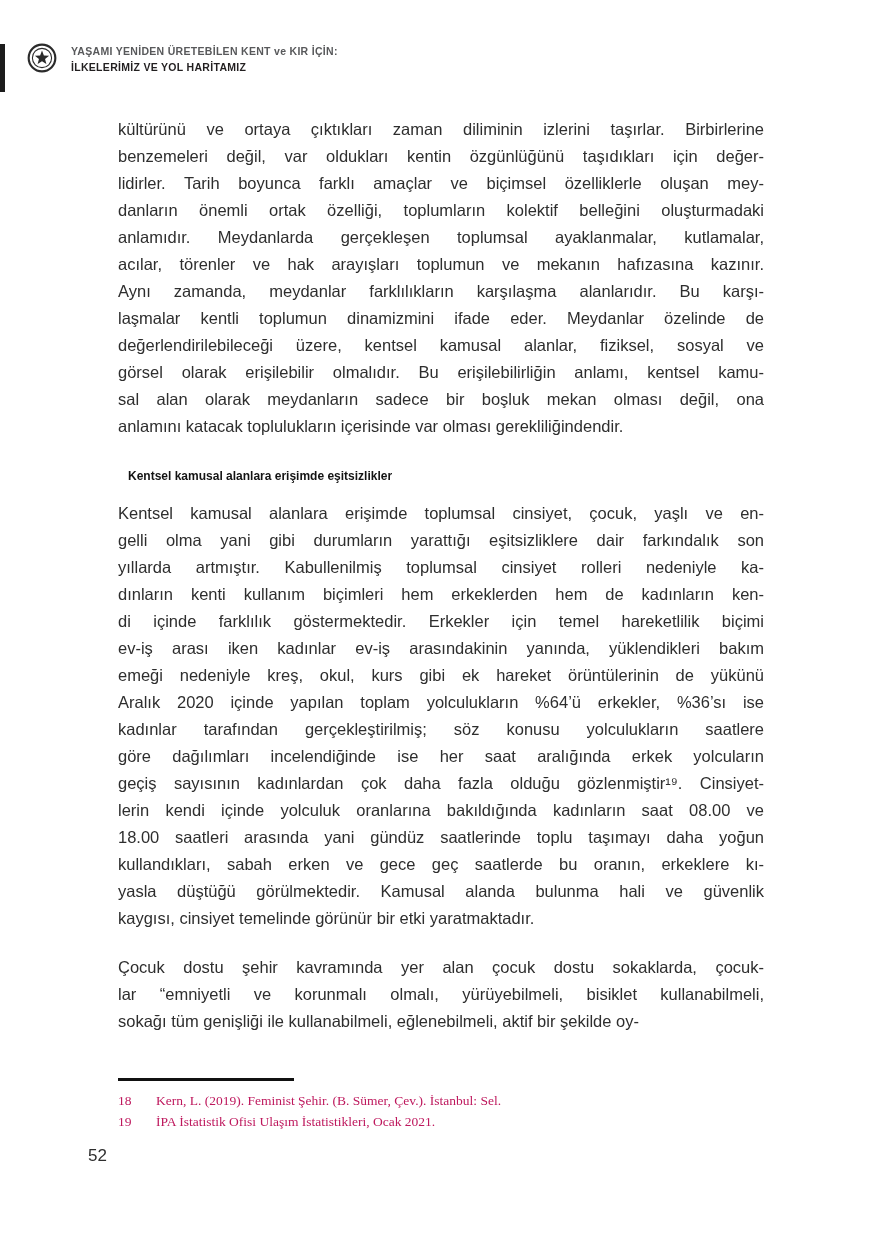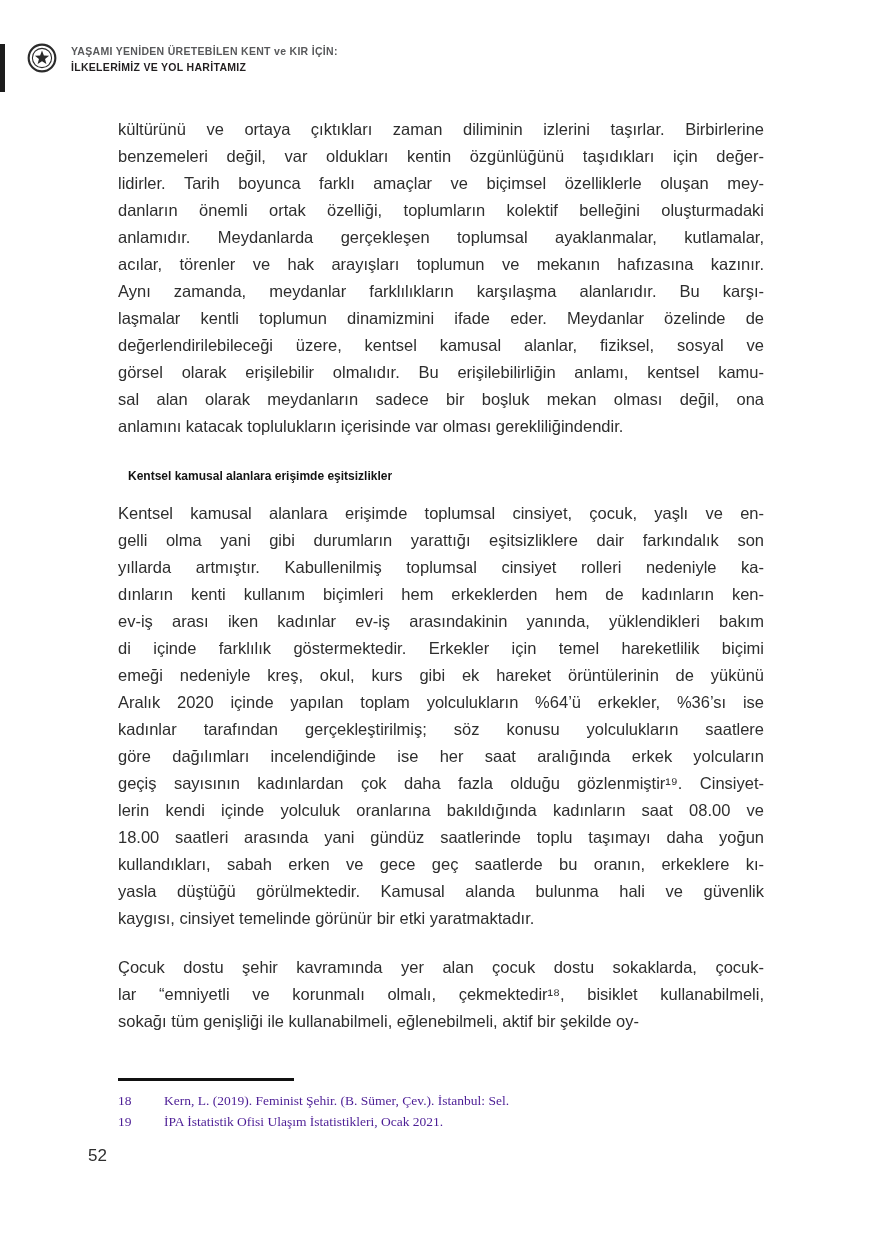--- a/index.html
+++ b/index.html
@@ -48,23 +48,23 @@
     font-size:12px; font-weight:700; color:#141414;
     margin:24px 0 12px 10px; line-height:24px;
   }
 
   
   .footnote-area {
     position:absolute; left:118px; top:1078px; width:646px;
   }
   .fn-rule { width:176px; height:2.5px; background:#111111; margin-bottom:9px; }
   .footnote-row {
-    display:flex; gap:28px;
+    display:flex; gap:20px;
     font-family:"Liberation Serif", serif;
-    font-size:13.5px; line-height:21px; color:#4c1d95;
+    font-size:13.5px; line-height:21px; color:#be185d;
   }
   .fn-num { min-width:18px; }
 
   
   .page-number {
     position:absolute; left:44px; top:1146px;
     font-size:17px; color:#2e2e2e;margin-left:44px;
   }
 </style>
 </head>
@@ -102,36 +102,36 @@
         <div class="tline">görsel olarak erişilebilir olmalıdır. Bu erişilebilirliğin anlamı, kentsel kamu-</div>
         <div class="tline">sal alan olarak meydanların sadece bir boşluk mekan olması değil, ona</div>
         <div class="tline last">anlamını katacak toplulukların içerisinde var olması gerekliliğindendir.</div>
       </div>
     <h2 class="section-heading">Kentsel kamusal alanlara erişimde eşitsizlikler</h2>
     <div class="para">
         <div class="tline">Kentsel kamusal alanlara erişimde toplumsal cinsiyet, çocuk, yaşlı ve en-</div>
         <div class="tline">gelli olma yani gibi durumların yarattığı eşitsizliklere dair farkındalık son</div>
         <div class="tline">yıllarda artmıştır. Kabullenilmiş toplumsal cinsiyet rolleri nedeniyle ka-</div>
         <div class="tline">dınların kenti kullanım biçimleri hem erkeklerden hem de kadınların ken-</div>
+        <div class="tline">di içinde farklılık göstermektedir. Erkekler için temel hareketlilik biçimi</div>
         <div class="tline">ev-iş arası iken kadınlar ev-iş arasındakinin yanında, yüklendikleri bakım</div>
-        <div class="tline">di içinde farklılık göstermektedir. Erkekler için temel hareketlilik biçimi</div>
         <div class="tline">emeği nedeniyle kreş, okul, kurs gibi ek hareket örüntülerinin de yükünü</div>
         <div class="tline">Aralık 2020 içinde yapılan toplam yolculukların %64’ü erkekler, %36’sı ise</div>
         <div class="tline">kadınlar tarafından gerçekleştirilmiş; söz konusu yolculukların saatlere</div>
         <div class="tline">göre dağılımları incelendiğinde ise her saat aralığında erkek yolcuların</div>
         <div class="tline">geçiş sayısının kadınlardan çok daha fazla olduğu gözlenmiştir¹⁹. Cinsiyet-</div>
         <div class="tline">lerin kendi içinde yolculuk oranlarına bakıldığında kadınların saat 08.00 ve</div>
         <div class="tline">18.00 saatleri arasında yani gündüz saatlerinde toplu taşımayı daha yoğun</div>
         <div class="tline">kullandıkları, sabah erken ve gece geç saatlerde bu oranın, erkeklere kı-</div>
         <div class="tline">yasla düştüğü görülmektedir. Kamusal alanda bulunma hali ve güvenlik</div>
         <div class="tline last">kaygısı, cinsiyet temelinde görünür bir etki yaratmaktadır.</div>
       </div>
     <div class="para">
         <div class="tline">Çocuk dostu şehir kavramında yer alan çocuk dostu sokaklarda, çocuk-</div>
-        <div class="tline">lar “emniyetli ve korunmalı olmalı, çekmektedir¹⁸, bisiklet kullanabilmeli,</div>
+        <div class="tline">lar “emniyetli ve korunmalı olmalı, yürüyebilmeli, bisiklet kullanabilmeli,</div>
         <div class="tline last">sokağı tüm genişliği ile kullanabilmeli, eğlenebilmeli, aktif bir şekilde oy-</div>
       </div>
   </main>
 
   <footer class="footnote-area">
     <div class="fn-rule"></div>
     <div class="footnote-row">
       <span class="fn-num">18</span>
       <span class="fn-text">Kern, L. (2019). Feminist Şehir. (B. Sümer, Çev.). İstanbul: Sel.</span>
     </div>

